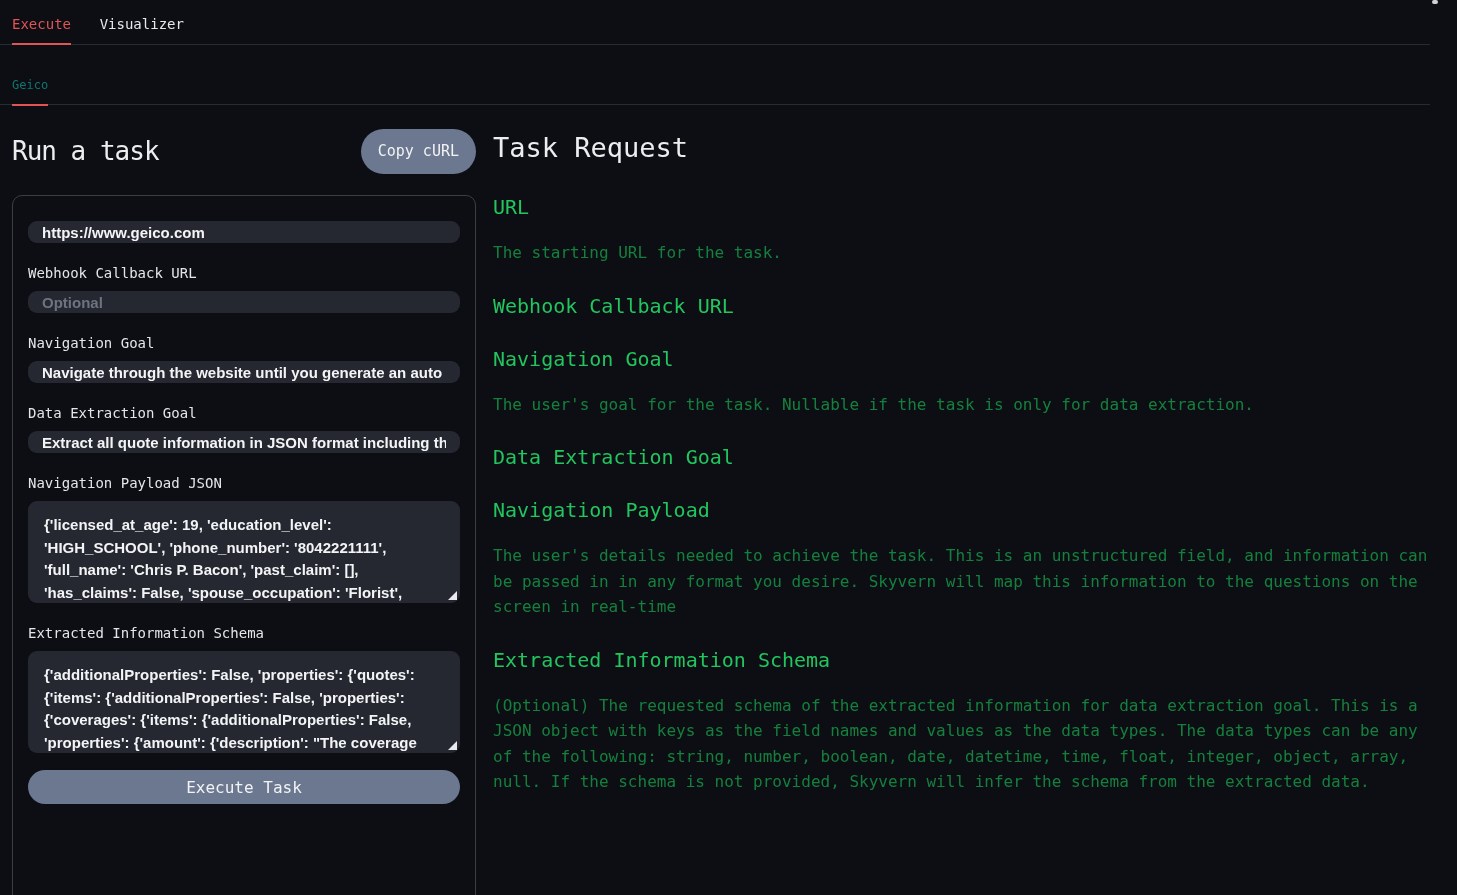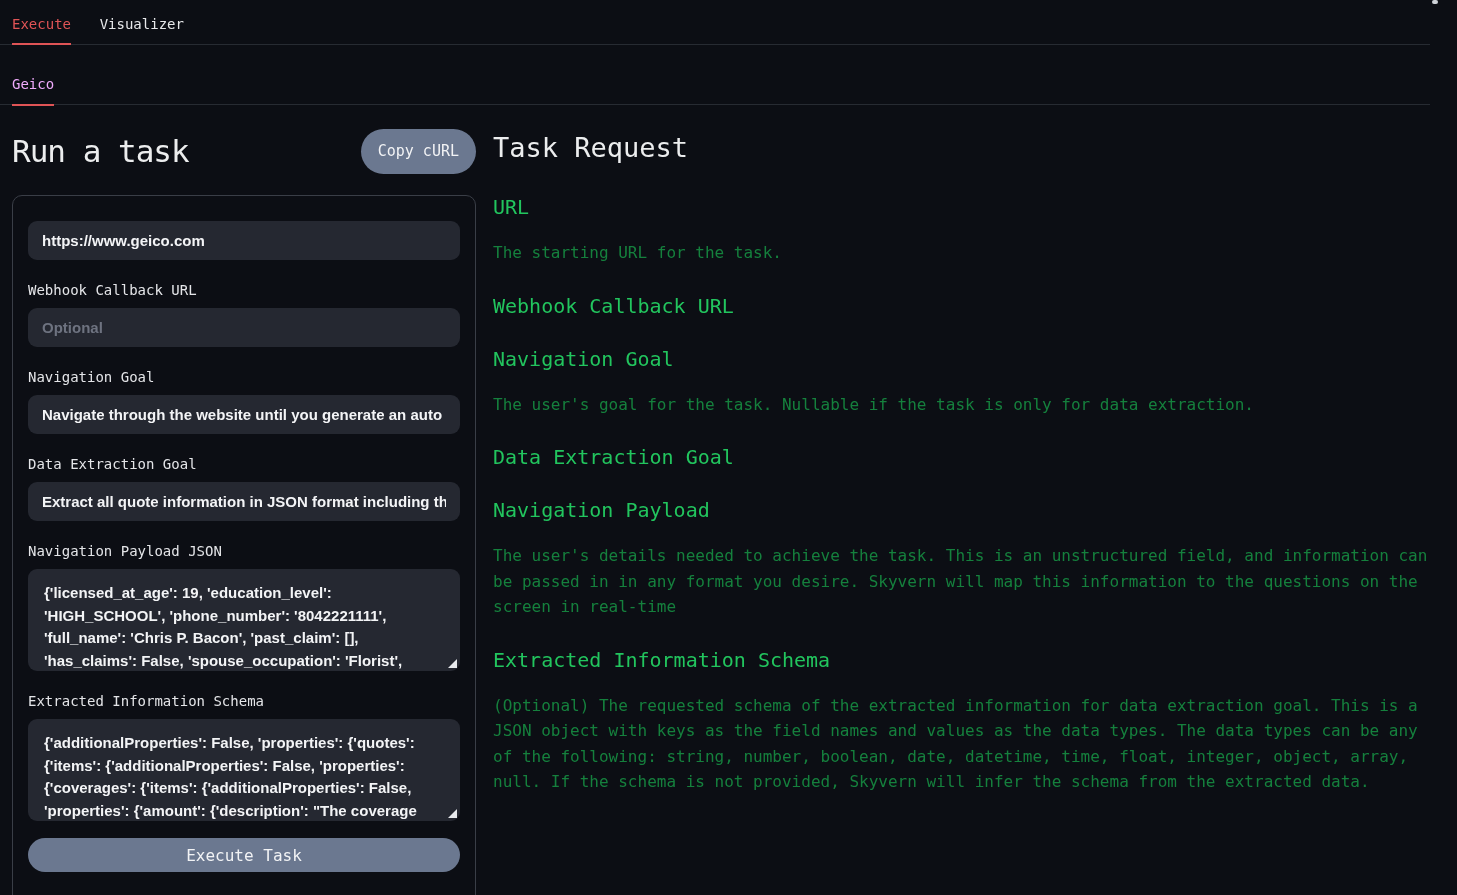--- a/index.html
+++ b/index.html
@@ -36,22 +36,22 @@
     background:#e05456;
   }
   .subtabbar {
     width:1430px;
     border-bottom:1px solid #272b32;
     padding:29px 0 0 12px;
     height:60px;
   }
   .subtabbar .tab {
     display:inline-block;
-    font-size:14px;
-    color:#f0abfc;
+    font-size:12px;
+    color:#0f766e;
     padding-bottom:13px;
     position:relative;
     cursor:pointer;
   }
   .subtabbar .tab.active::after {
     content:"";
     position:absolute;
     left:0; right:0; bottom:-1px;
     height:2.5px;
     background:#e05456;
@@ -61,21 +61,21 @@
   .left-col { width:464px; flex:0 0 464px; }
   .right-col { width:938px; margin-left:17px; padding-top:27px; }
 
   .header-row {
     margin-top:16px;
     height:60px;
     display:flex;
     align-items:center;
     justify-content:space-between;
   }
-  .page-title { font-size:31px; font-weight:normal; color:#ecedee; letter-spacing:-1px;text-align:center; }
+  .page-title { font-size:26px; font-weight:normal; color:#ecedee; letter-spacing:-1px;text-align:center; }
   .copy-curl-btn {
     background:#6b7890;
     color:#f2f3f5;
     border:none;
     font-family:"DejaVu Sans Mono", monospace;
     font-size:15px;
     height:45px;
     padding:0 17px;
     border-radius:23px;
     cursor:pointer;
@@ -93,21 +93,21 @@
     display:block;
     font-size:14px;
     color:#e4e5e8;
     margin-top:22px;
     line-height:17px;
   }
   .field-label:first-child { margin-top:0; }
   .text-input {
     margin-top:9px;
     width:432px;
-    height:39px;
+    height:22px;
     background:#252831;
     border:none;
     border-radius:9px;
     padding:0 14px;
     color:#f3f4f6;
     font-family:"Liberation Sans", sans-serif;
     font-weight:bold;
     font-size:15px;
     outline:none;
     overflow:hidden;

